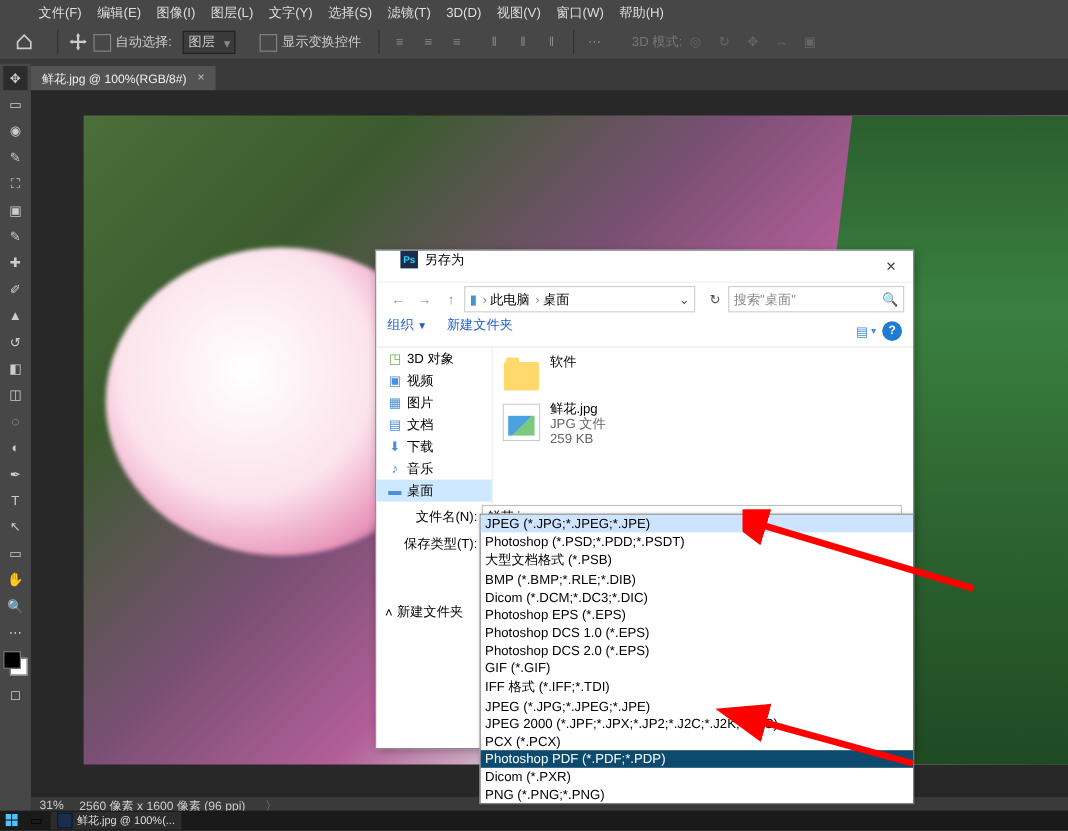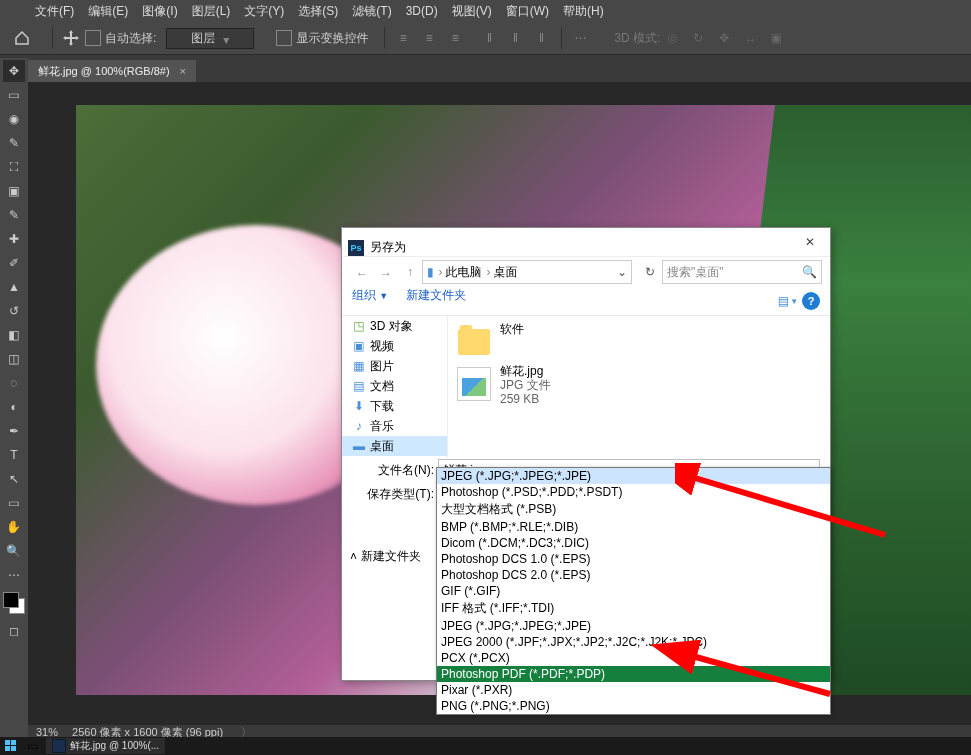--- a/index.html
+++ b/index.html
@@ -1,23 +1,23 @@
 <!DOCTYPE html>
 <html><head>
 <meta charset="utf-8">
 <style>
 html,body{margin:0;padding:0;width:971px;height:755px;font-family:"Microsoft YaHei",Arial,sans-serif;font-size:12px;overflow:hidden;background:#474747}
 .menubar{height:22px;background:#474747;color:#ddd;display:flex;align-items:center;padding-left:35px;font-size:12px}
 .menubar span{margin-right:14px}
 .optbar{height:32px;background:#474747;border-bottom:1px solid #2a2a2a;display:flex;align-items:center;padding-left:8px;color:#ccc}
 .opt-home{width:28px;height:24px;display:flex;align-items:center;justify-content:center;margin-right:10px}
 .opt-sep{width:1px;height:22px;background:#303030;margin:0 6px}
-.opt-item{margin-right:10px;display:flex;align-items:flex-start}
+.opt-item{margin-right:10px;display:flex;align-items:flex-end}
 .opt-chk{width:14px;height:14px;border:1px solid #888;margin-right:4px}
-.opt-sel{background:#3a3a3a;border:1px solid #222;padding:1px 24px;display:flex;align-items:flex-end}
+.opt-sel{background:#3a3a3a;border:1px solid #222;padding:1px 4px;display:flex;align-items:flex-end}
 .opt-iconbtn{width:24px;height:24px;display:flex;align-items:center;justify-content:center;margin-right:2px;color:#888}
 .tabbar{height:28px;background:#3a3a3a;display:flex;align-items:center;padding-left:28px}
 .doc-tab{background:#535353;color:#eee;padding:4px 10px;font-size:11px;display:flex;align-items:center;position:relative;top:2px}
 .doc-tab .x{margin-left:10px;color:#bbb}
 .workspace{position:absolute;left:28px;top:82px;right:0;bottom:30px;background:#282828}
 .canvas{position:absolute;left:48px;top:23px;width:895px;height:590px;background:linear-gradient(135deg,#4b6e3a 0%,#3b5b2e 20%,#7a4f75 40%,#b35f98 55%,#e0e8e2 70%,#4a6b3a 100%);overflow:hidden}
 .canvas::before{content:"";position:absolute;left:20px;top:120px;width:320px;height:280px;background:radial-gradient(circle at 40% 40%,#fff 0%,#fce3ec 45%,#e894ba 70%,transparent 80%);border-radius:50%;filter:blur(2px)}
 .canvas::after{content:"";position:absolute;right:0;top:0;width:280px;height:590px;background:linear-gradient(180deg,#2b5f2e 0%,#3a8040 30%,#2e6631 60%,#1f4a24 100%);clip-path:polygon(30% 0,100% 0,100% 100%,0 100%,50% 70%,20% 40%)}
 .toolbar{position:absolute;left:0;top:58px;width:28px;bottom:30px;background:#474747;z-index:2}
 .tool{width:22px;height:22px;margin:2px auto;display:flex;align-items:center;justify-content:center;color:#ccc}
@@ -28,21 +28,21 @@
 .swa.bg{bottom:0;right:0;background:#fff}
 .statusbar{position:absolute;left:28px;right:0;bottom:16px;height:14px;background:#3a3a3a;color:#ccc;font-size:11px;padding-left:8px;display:flex;align-items:center}
 .statusbar span{margin-right:14px}
 .statusbar .chev{margin-left:4px;color:#888}
 .taskbar{position:absolute;left:0;right:0;bottom:0;height:18px;background:#1a1a1a;display:flex;align-items:center}
 .task-win{width:18px;height:16px;display:flex;align-items:center;justify-content:center;margin:0 2px}
 .task-btn{height:16px;background:#2c2c2c;color:#ddd;font-size:10px;padding:0 6px;display:flex;align-items:center;margin-left:2px}
 .task-btn .icon{width:12px;height:12px;background:#1a2d4d;border:1px solid #0a1a30;margin-right:4px}
 
 .dialog{position:absolute;left:341px;top:227px;width:488px;background:#fff;border:1px solid #888;box-shadow:2px 2px 8px rgba(0,0,0,.3);font-size:12px;color:#000;z-index:10}
-.dlg-title{height:28px;display:flex;align-items:flex-end;padding-left:6px}
+.dlg-title{height:28px;display:flex;align-items:flex-start;padding-left:22px}
 .dlg-title .icon{width:16px;height:16px;background:#1a2d4d;margin-right:6px;display:flex;align-items:center;justify-content:center;color:#3cf;font-size:9px;font-weight:bold}
 .dlg-close{margin-left:auto;width:40px;height:28px;display:flex;align-items:center;justify-content:center;color:#444}
 .dlg-nav{height:30px;display:flex;align-items:center;padding:0 8px;border-top:1px solid #eee}
 .dlg-navbtn{width:24px;height:24px;display:flex;align-items:center;justify-content:center;color:#888}
 .dlg-path{flex:1;height:22px;border:1px solid #ccc;display:flex;align-items:center;padding:0 4px;margin-right:6px}
 .dlg-path .seg{margin-right:2px;display:flex;align-items:center}
 .dlg-path .sep{color:#888;margin:0 3px}
 .dlg-refresh{width:24px;color:#555;text-align:center}
 .dlg-search{width:150px;height:22px;border:1px solid #ccc;display:flex;align-items:center;padding:0 4px;color:#888}
 .dlg-search .icon{margin-left:auto}
@@ -63,21 +63,21 @@
 .folder-icon::before{content:"";position:absolute;top:-4px;left:2px;width:12px;height:6px;background:#ffd96b;border-radius:2px 2px 0 0}
 .jpg-icon{width:32px;height:32px;background:#fff;border:1px solid #ccc;position:relative}
 .jpg-icon::after{content:"";position:absolute;left:4px;top:10px;right:4px;bottom:4px;background:linear-gradient(135deg,#4aa3df 50%,#7fc97f 50%)}
 .file-text{line-height:14px}
 .dlg-field{height:24px;display:flex;align-items:center;padding-right:10px}
 .dlg-field label{width:92px;text-align:right;margin-right:4px}
 .dlg-field .input{flex:1;height:20px;border:1px solid #bfbfbf;padding:0 4px;display:flex;align-items:center;background:#fff}
 .filetype-dropdown{position:absolute;left:436px;top:467px;width:393px;background:#fff;border:1px solid #7a7a7a;z-index:20;box-shadow:1px 1px 4px rgba(0,0,0,.3);font-size:12px}
 .ft-item{padding:1px 4px;white-space:nowrap;overflow:hidden}
 .ft-item.sel-blue{background:#cde4ff}
-.ft-item.highlight{background:#15803d;color:#fff}
+.ft-item.highlight{background:#0c4a6e;color:#fff}
 .arrow-red-1{position:absolute;left:675px;top:463px;width:220px;height:82px;z-index:30;pointer-events:none}
 .arrow-red-2{position:absolute;left:510px;top:556px;width:330px;height:148px;z-index:30;pointer-events:none}
 </style>
 </head>
 <body>
 
 <div class="menubar">
   <span>文件(F)</span>
   <span>编辑(E)</span>
   <span>图像(I)</span>
@@ -298,29 +298,30 @@
     <span>新建文件夹</span>
   </div>
 </div>
 
 <div class="filetype-dropdown">
   <div class="ft-item sel-blue">JPEG (*.JPG;*.JPEG;*.JPE)</div>
   <div class="ft-item">Photoshop (*.PSD;*.PDD;*.PSDT)</div>
   <div class="ft-item">大型文档格式 (*.PSB)</div>
   <div class="ft-item">BMP (*.BMP;*.RLE;*.DIB)</div>
   <div class="ft-item">Dicom (*.DCM;*.DC3;*.DIC)</div>
+  <div class="ft-item">Photoshop EPS (*.EPS)</div>
   <div class="ft-item">Photoshop DCS 1.0 (*.EPS)</div>
   <div class="ft-item">Photoshop DCS 2.0 (*.EPS)</div>
   <div class="ft-item">GIF (*.GIF)</div>
   <div class="ft-item">IFF 格式 (*.IFF;*.TDI)</div>
   <div class="ft-item">JPEG (*.JPG;*.JPEG;*.JPE)</div>
   <div class="ft-item">JPEG 2000 (*.JPF;*.JPX;*.JP2;*.J2C;*.J2K;*.JPC)</div>
   <div class="ft-item">PCX (*.PCX)</div>
   <div class="ft-item highlight">Photoshop PDF (*.PDF;*.PDP)</div>
-  <div class="ft-item">Pixar (*.PXR)</div>
+  <div class="ft-item">Dicom (*.PXR)</div>
   <div class="ft-item">PNG (*.PNG;*.PNG)</div>
 
 </div>
 
 <svg class="arrow-red-1" viewBox="0 0 220 82">
   <defs>
       <marker id="ah1" markerWidth="10" markerHeight="10" refX="2" refY="3" orient="auto">
         <path d="M0,0 L0,6 L8,3 Z" fill="#f00"></path>
       </marker>
     </defs>

